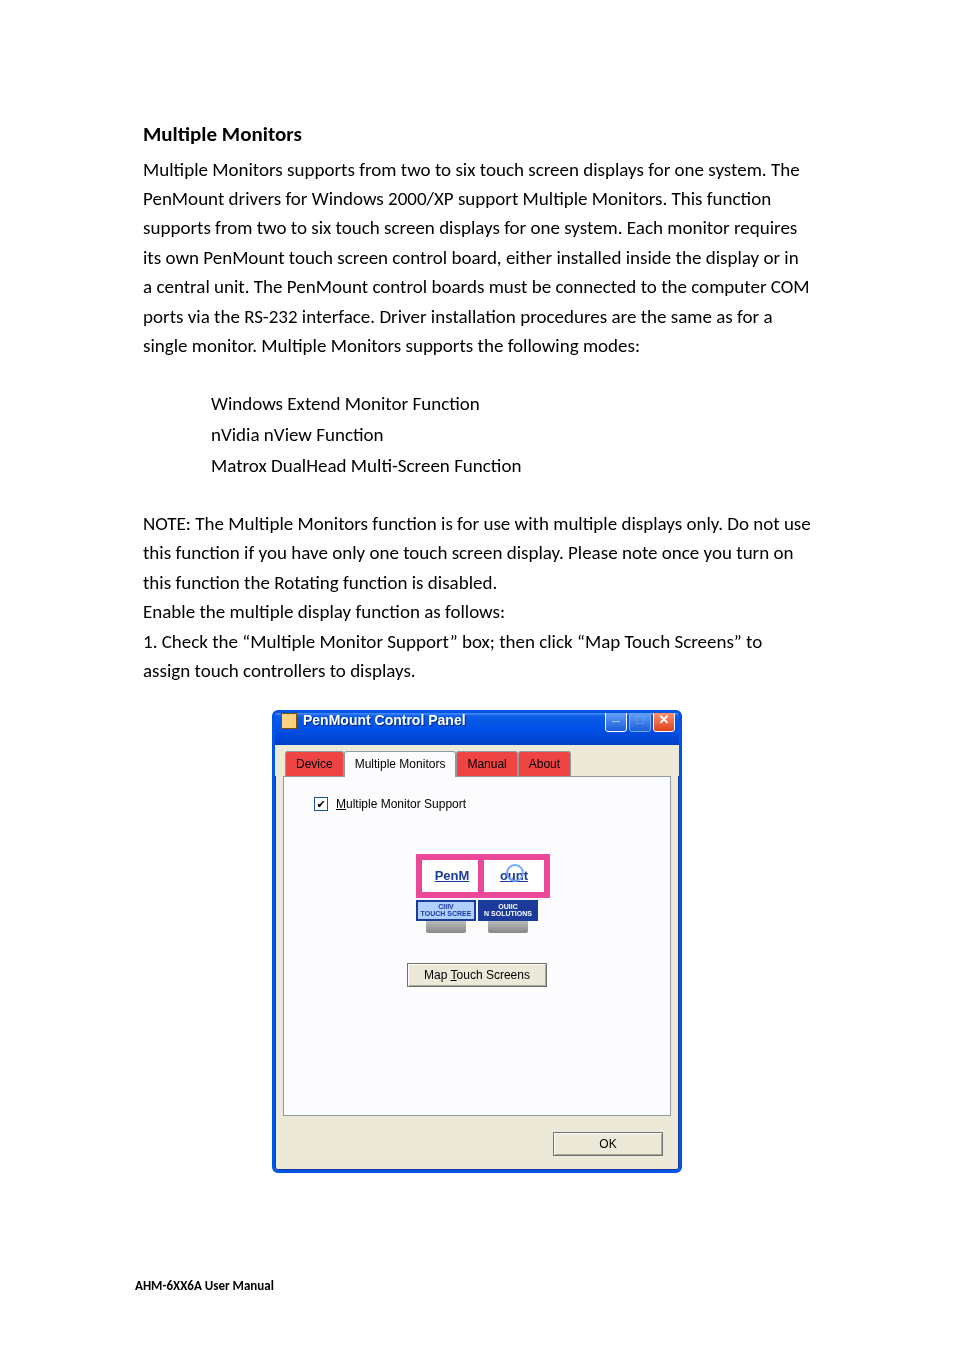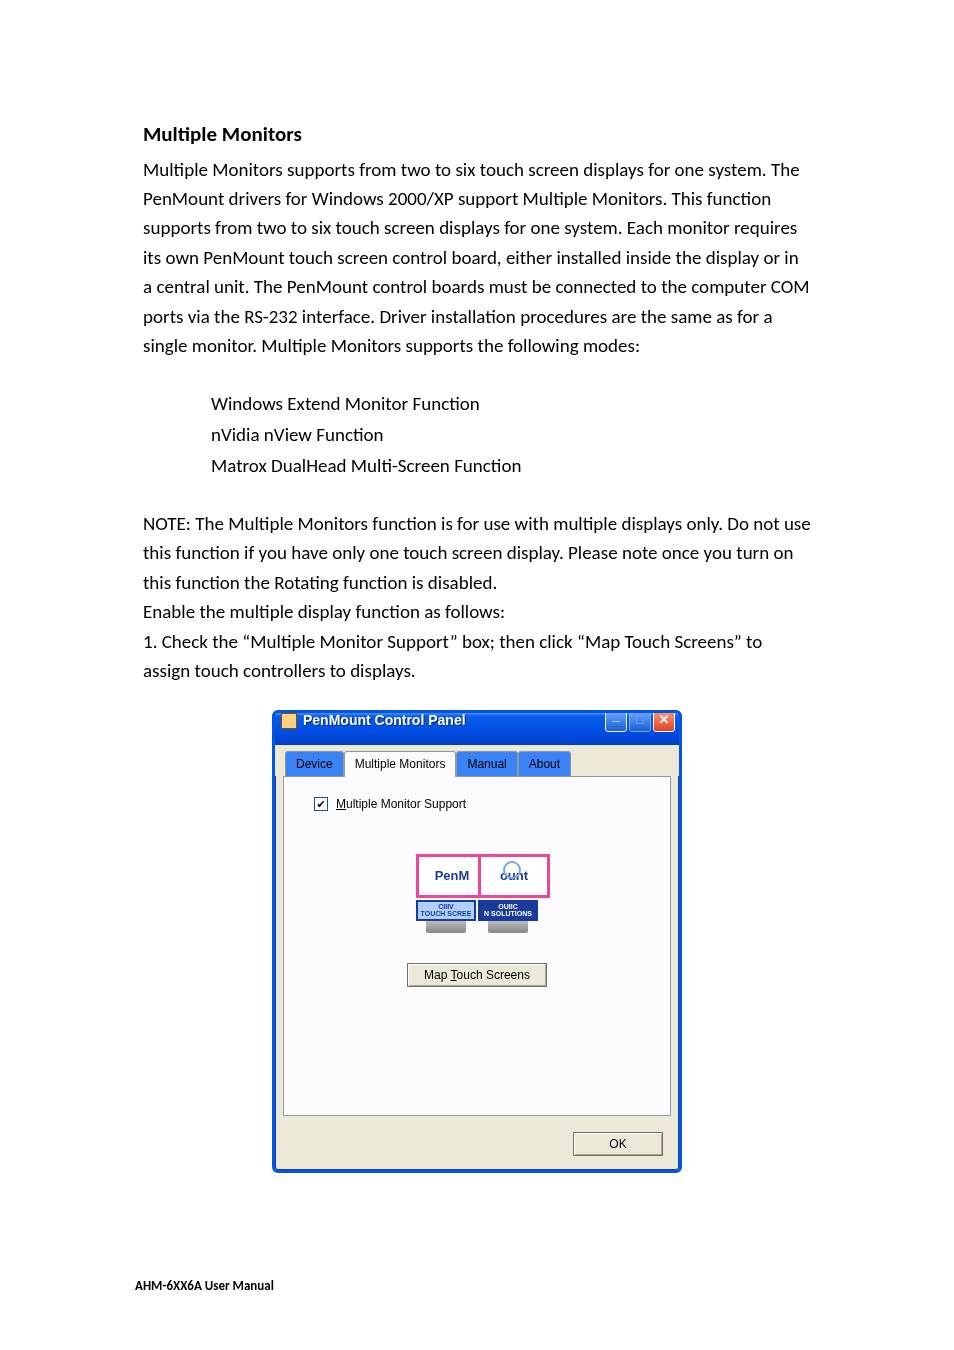--- a/index.html
+++ b/index.html
@@ -77,21 +77,21 @@
     display: flex;
     padding: 6px 8px 0 10px;
     font-family: Tahoma, sans-serif;
     font-size: 12px;
     background: #ECE9D8;
   }
   .tab {
     padding: 3px 10px 3px 10px;
     border: 1px solid #919B9C;
     border-bottom: none;
-    background: #3b82f6;
+    background: #ef4444;
     margin-right: 0px;
     border-radius: 3px 3px 0 0;
     position: relative;
   }
   .tab.active {
     background: #FCFCFE;
     z-index: 2;
     padding-bottom: 4px;
     margin-bottom: -1px;
   }
@@ -123,29 +123,30 @@
     display: flex;
     justify-content: center;
     gap: 2px;
     margin-top: 40px;
   }
   .mon {
     width: 60px;
   }
   .mon-screen {
     width: 72px; height: 44px;
-    border: 3px solid #ec4899;
+    border: 6px solid #ec4899;
     background: #fff;
     display: flex; align-items: center; justify-content: center;
     font-family: Arial, sans-serif;
     font-weight: bold;
     color: #1a3a9c;
     font-size: 13px;
     overflow: hidden;
     position: relative;
+    text-decoration: underline;
   }
   .mon-screen.right::before {
     content: "";
     width: 14px; height: 14px;
     border: 2px solid #6fa8ff;
     border-radius: 50%;
     position: absolute;
     top: 4px; left: 22px;
   }
   .mon-caption {
@@ -177,21 +178,21 @@
     box-shadow: 1px 1px 0 #fff inset, -1px -1px 0 #aca899 inset;
     font-family: Tahoma, sans-serif;
     font-size: 12px;
     padding: 4px 16px;
   }
   .classic-btn .ul { text-decoration: underline; }
   .ok-row {
     display: flex; justify-content: flex-end;
     padding: 8px 16px 14px 0;
   }
-  .ok-row .classic-btn { width: 90px; text-align: center; }
+  .ok-row .classic-btn { width: 110px; text-align: center; }
 
   .footer {
     position: absolute;
     bottom: 54px;
     left: 135px;
     font-size: 13px;
     font-weight: bold;
   }
 </style>
 </head>

